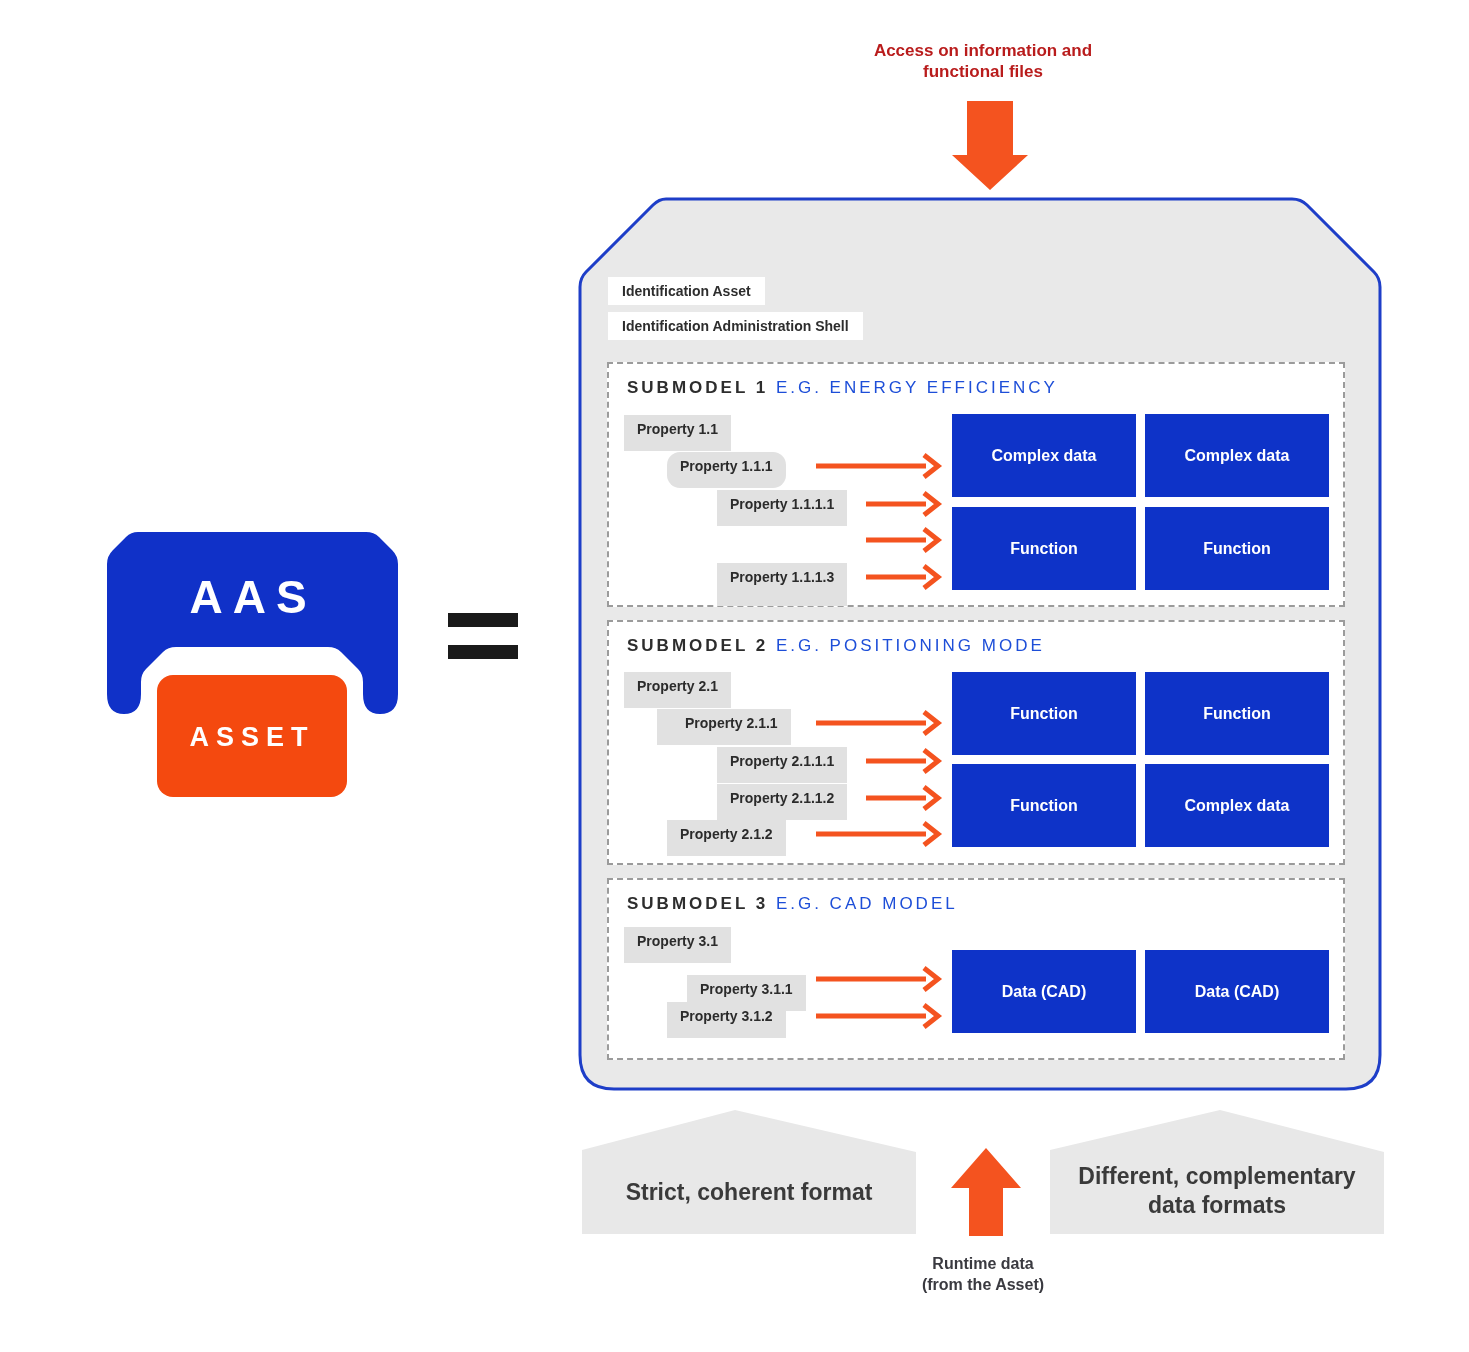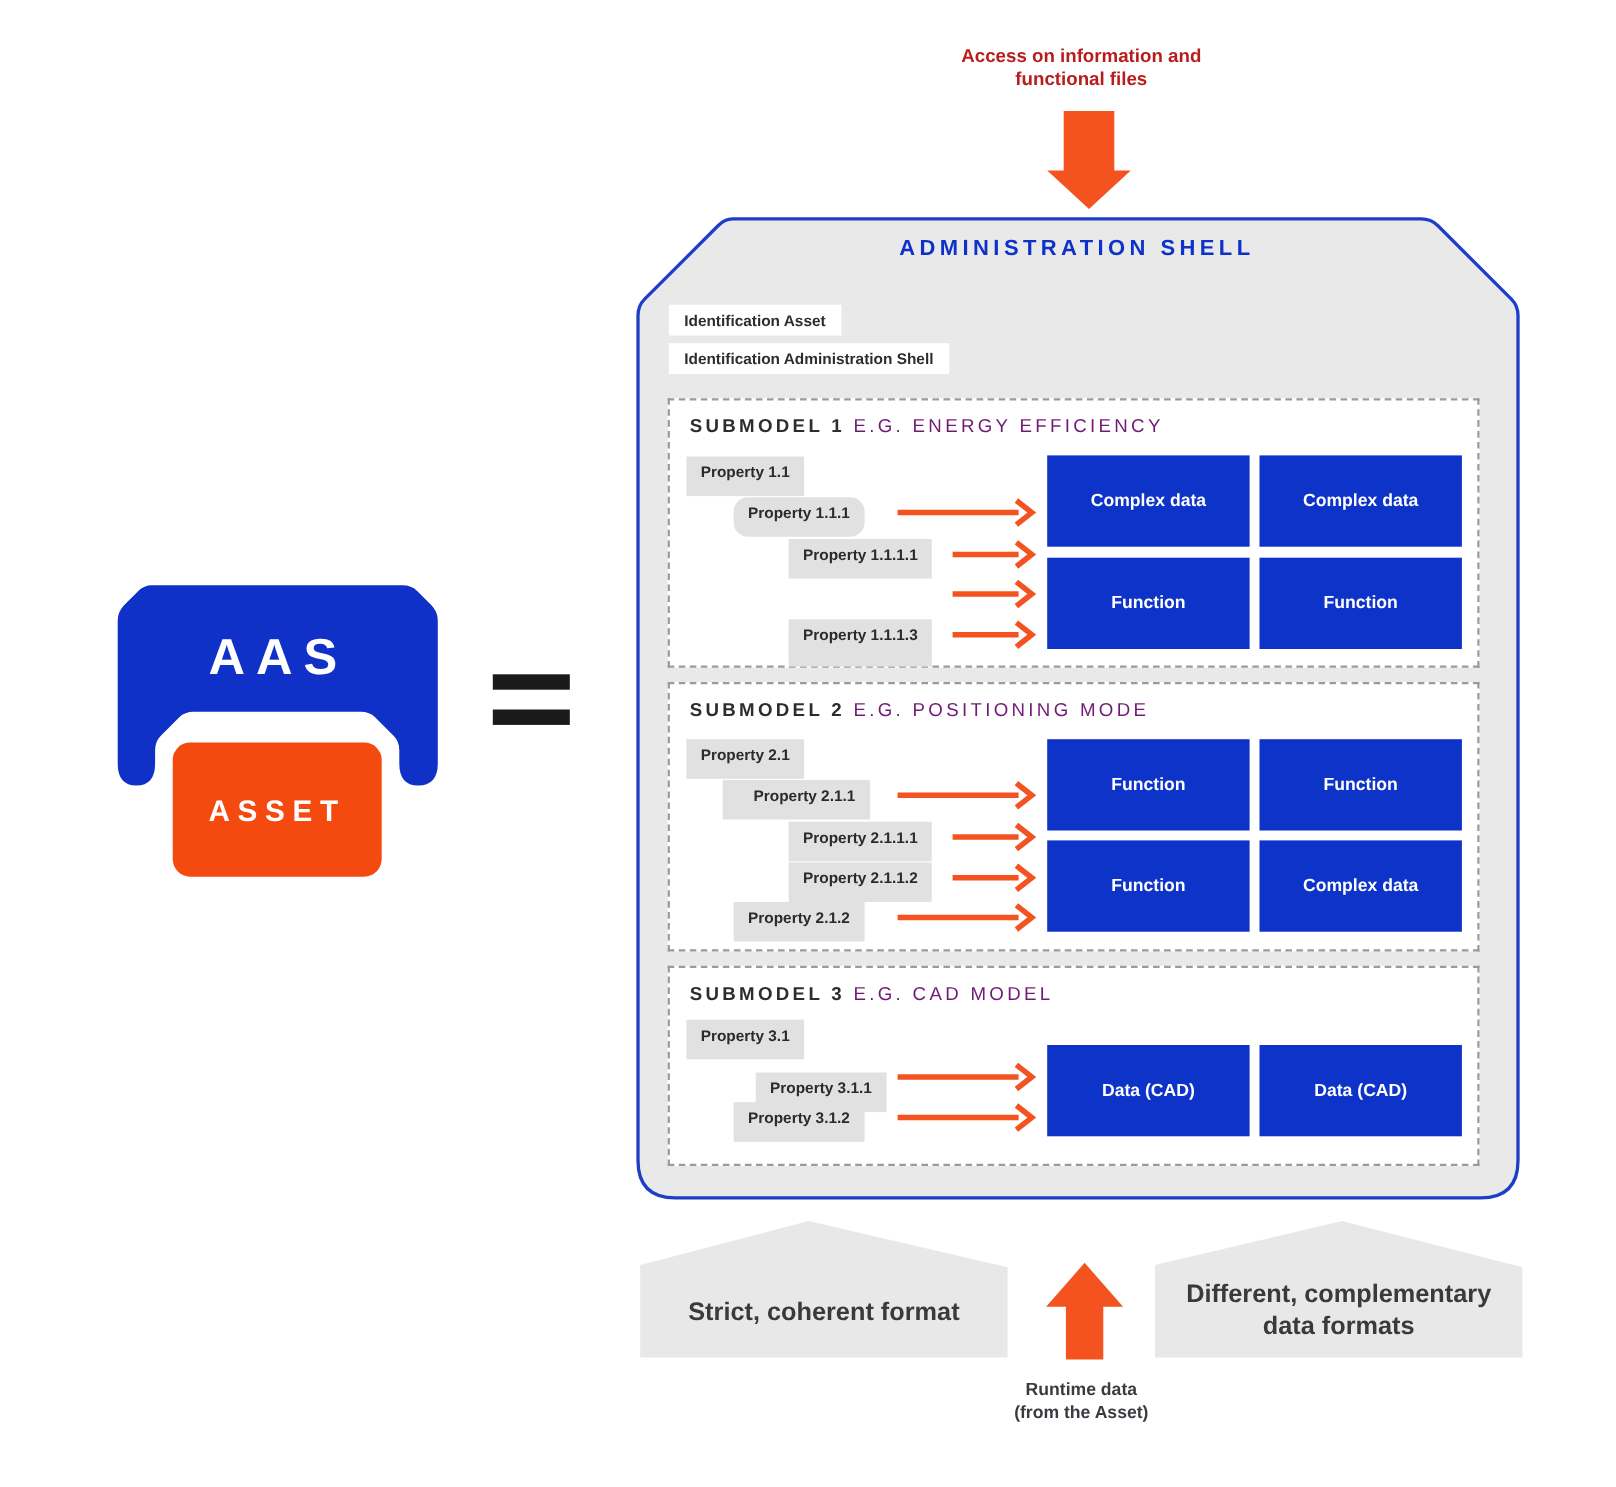--- a/index.html
+++ b/index.html
@@ -20,21 +20,21 @@
   }
   .id-label{
     background:#ffffff;color:#2d2d2d;font-size:14px;font-weight:bold;
     line-height:28px;height:28px;padding:0 14px;white-space:nowrap;
   }
   .submodel{
     background:#ffffff;border:2px dashed #9b9b9b;width:734px;
   }
   .sm-title{left:18px;top:14px;font-size:17px;color:#2d2d2d;white-space:nowrap;letter-spacing:3px;}
   .sm-title b{font-weight:bold;letter-spacing:3px;}
-  .sm-title span{font-weight:normal;color:#701a75;}
+  .sm-title span{font-weight:normal;color:#1d4ed8;}
   .prop{
     position:absolute;background:#e1e1e1;color:#2b2b2b;
     font-size:14px;font-weight:bold;line-height:28px;height:36px;
     padding:0 13px;white-space:nowrap;
   }
   .bluebox{
     position:absolute;width:184px;height:83px;background:#0e33c8;
     color:#ffffff;font-size:16px;font-weight:bold;
     display:flex;align-items:center;justify-content:center;
   }
@@ -62,21 +62,20 @@
   </div>
 
   <svg class="abs" style="left:950px;top:101px;" width="80" height="90" viewBox="0 0 80 90">
     <polygon points="17,0 63,0 63,54 78,54 40,89 2,54 17,54" fill="#f4531f"></polygon>
   </svg>
 
   <svg class="abs" style="left:578px;top:197px;" width="806" height="896" viewBox="0 0 806 896">
     <path d="M 88,2 L 714,2 Q 723,2 729,8 L 796,75 Q 802,81 802,90 L 802,858 Q 802,892 768,892 L 36,892 Q 2,892 2,858 L 2,90 Q 2,81 8,75 L 75,8 Q 81,2 88,2 Z" fill="#e9e9e9" stroke="#1e3ec8" stroke-width="3"></path>
   </svg>
 
-  <div class="abs shell-title">ADMINISTRATION SHELL</div>
 
   <div class="abs id-label" style="left:608px;top:277px;">Identification Asset</div>
   <div class="abs id-label" style="left:608px;top:312px;">Identification Administration Shell</div>
 
   <div class="abs submodel" style="left:607px;top:362px;height:241px;">
     <div class="abs sm-title">
       <b>SUBMODEL 1</b><span> E.G. ENERGY EFFICIENCY</span>
     </div>
 
     <div class="prop" style="left:15px;top:51px;">Property 1.1</div>

